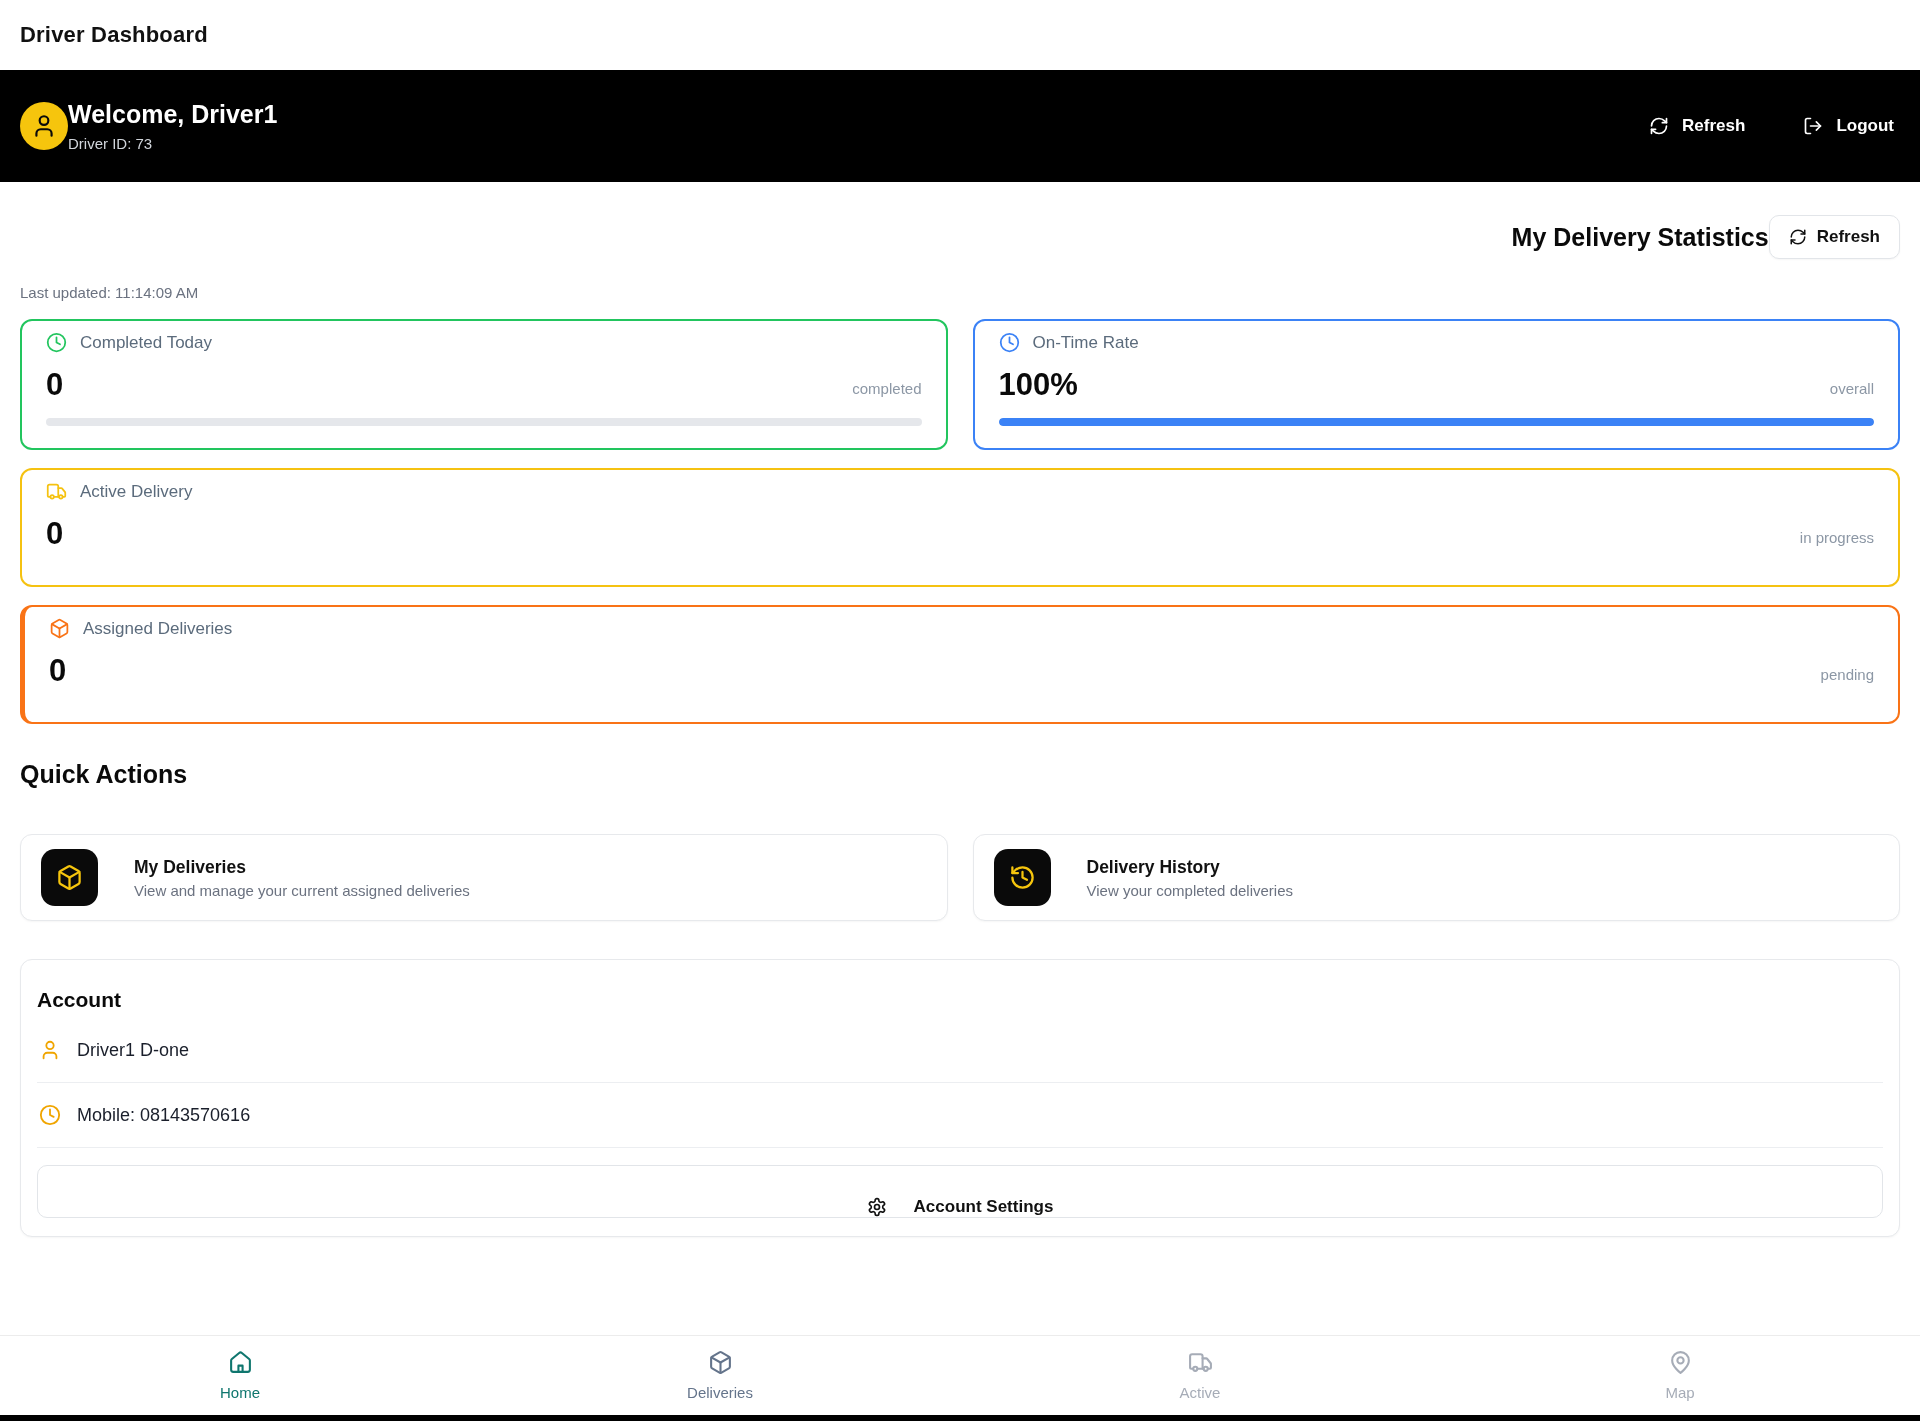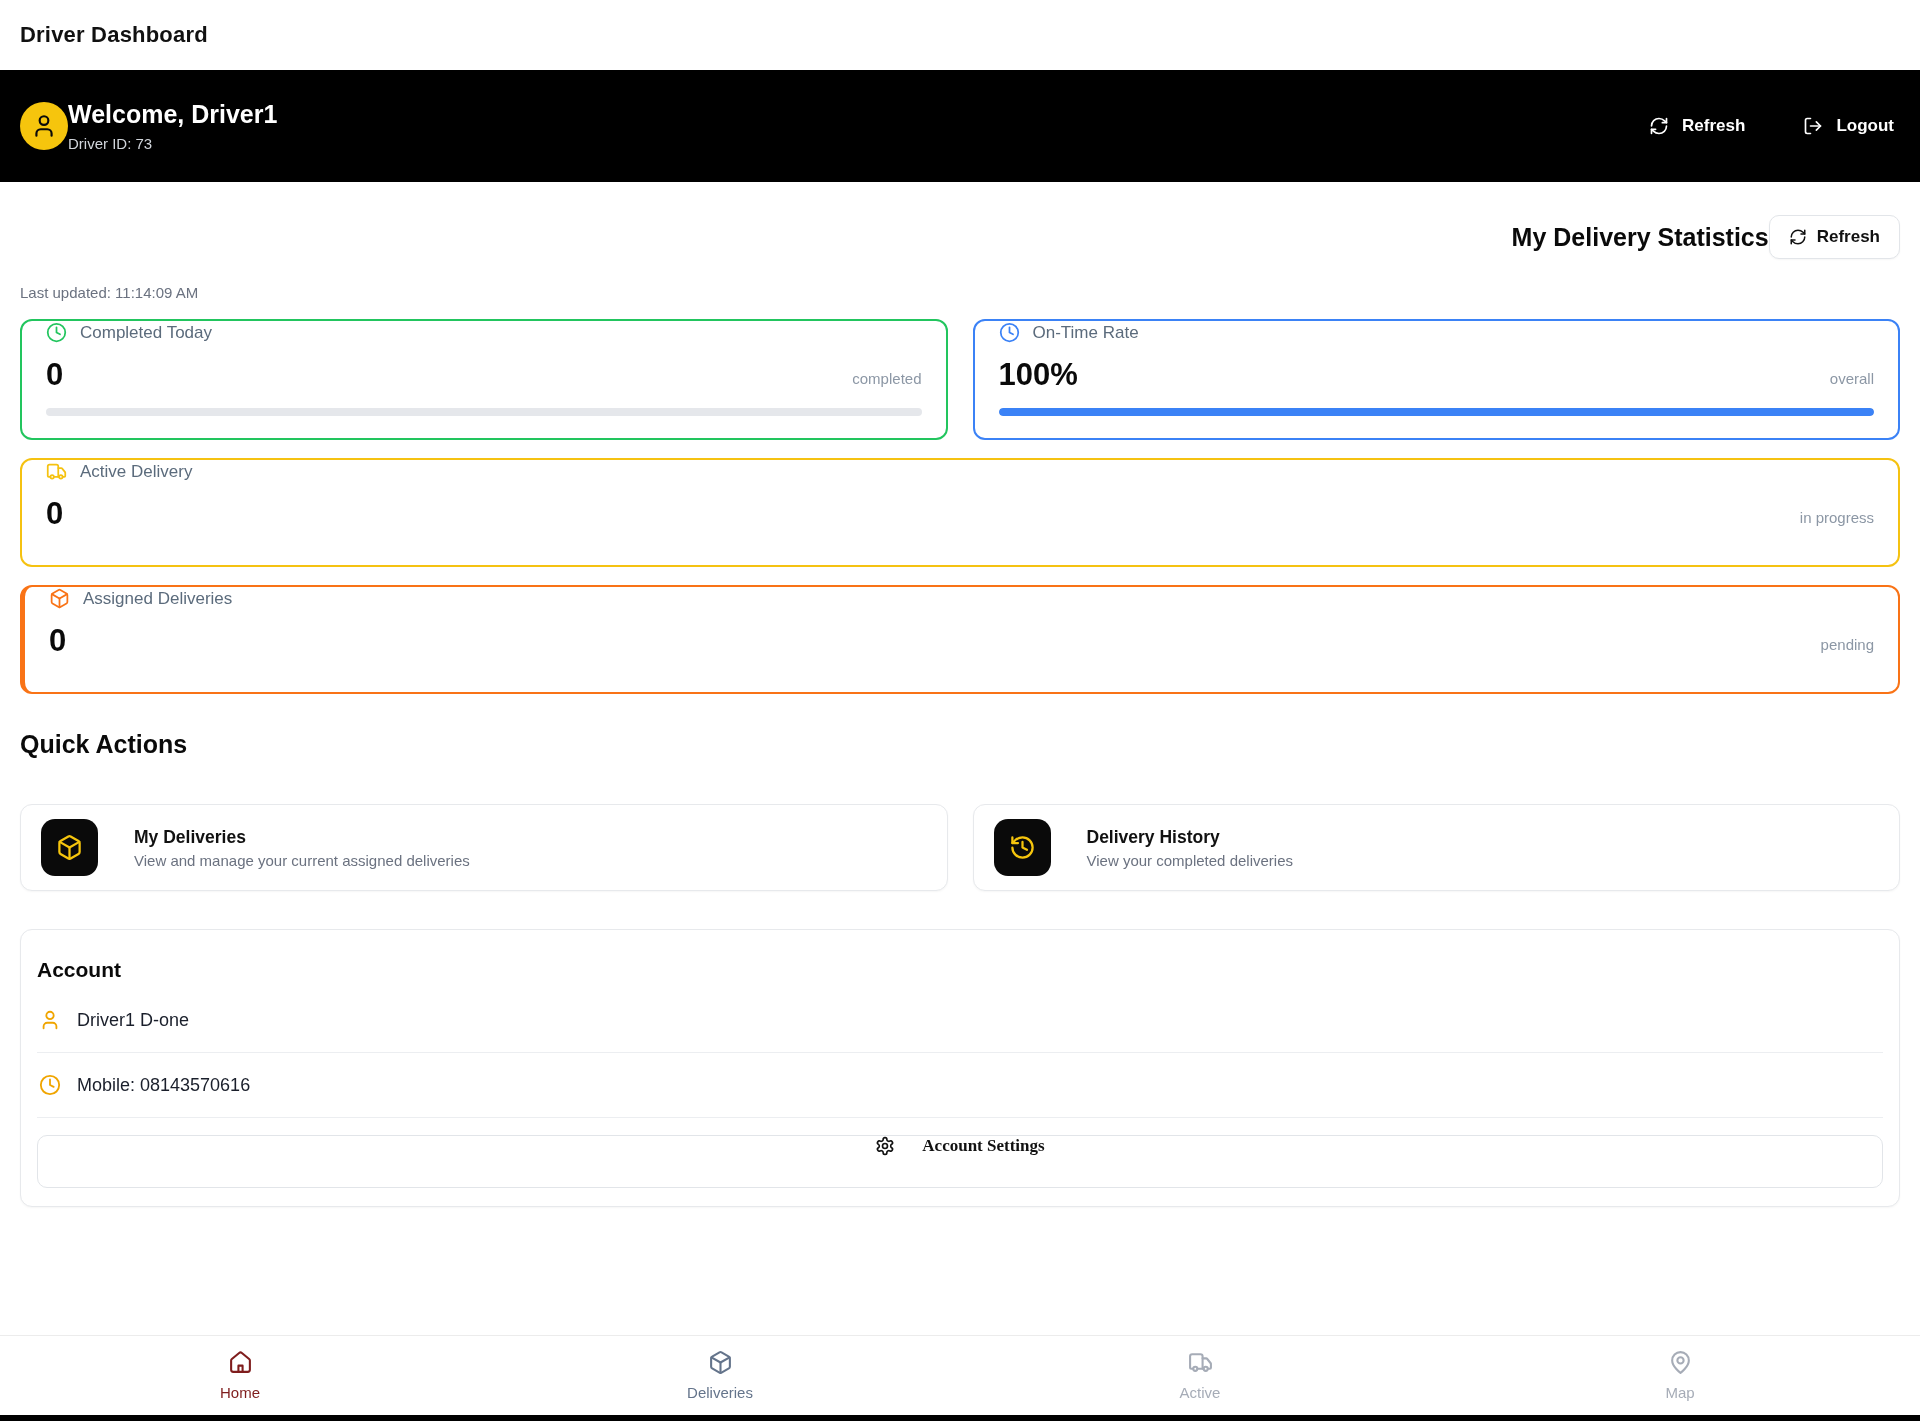--- a/index.html
+++ b/index.html
@@ -40,21 +40,21 @@
   .refresh-btn {
     display:flex; align-items:center; gap:10px; background:#fff;
     border:1px solid #e2e5e9; border-radius:10px; padding:11px 19px;
     font-size:17px; font-weight:600; color:#111; font-family:inherit; cursor:pointer;
     box-shadow:0 1px 2px rgba(0,0,0,.04);
   }
   .last-updated { margin-top:25px; font-size:15px; color:#6b7280; }
 
   .stats-row { display:flex; gap:25px; margin-top:18px; }
   .stat-card {
-    background:#fff; border-radius:12px; padding:1px 24px 22px;
+    background:#fff; border-radius:12px; padding:11px 24px 22px;
     flex:1 1 0; position:relative;
   }
   .stat-card.green  { border:2px solid #22c55e; }
   .stat-card.blue   { border:2px solid #3b82f6; }
   .stat-card.yellow { border:2px solid #f5c211; }
   .stat-card.orange { border:2px solid #f97316; border-left:5px solid #f97316; }
   .stat-card.full { width:100%; flex:none; padding-bottom:36px; }
   .stat-head { display:flex; align-items:center; gap:13px; font-size:17px; color:#5b6b7c; }
   .stat-head .ic { width:21px; height:21px; }
   .green  .stat-head .ic { color:#22c55e; }
@@ -88,35 +88,35 @@
   }
   .account-heading { font-size:21px; font-weight:700; color:#0a0a0a; }
   .account-row {
     display:flex; align-items:center; gap:16px; padding:21px 2px;
     font-size:18px; color:#1a1f2b; border-bottom:1px solid #eceef1;
   }
   .account-row:first-of-type { margin-top:6px; }
   .account-row .ic { width:22px; height:22px; color:#f0a500; flex:0 0 auto; }
   .account-settings-btn {
     margin-top:17px; width:100%; height:53px; background:#fff;
-    border:1px solid #e2e5e9; border-radius:10px; display:flex; align-items:flex-start;
+    border:1px solid #e2e5e9; border-radius:10px; display:flex; align-items:flex-end;
     justify-content:center; gap:27px; font-size:17px; font-weight:700; color:#111;
-    font-family:Liberation Serif, serif; cursor:pointer;
+    font-family:Liberation Sans, sans-serif; cursor:pointer;
   }
 
   
   .bottom-nav {
     position:absolute; left:0; right:0; bottom:6px; height:80px;
     background:#fff; border-top:1px solid #ececec;
     display:flex; align-items:center;
   }
   .nav-item { flex:1 1 0; display:flex; flex-direction:column; align-items:center; gap:9px; cursor:pointer; }
   .nav-item .ic { width:25px; height:25px; }
   .nav-label { font-size:15px; }
-  .nav-item.active { color:#7f1d1d; }
+  .nav-item.active { color:#0f766e; }
   .nav-item.dark-gray { color:#64748b; }
   .nav-item.light-gray { color:#a6acb7; }
   .bottom-strip { position:absolute; left:0; right:0; bottom:0; height:6px; background:#000; }
 </style>
 </head>
 <body>
 
 <div class="title-bar">
   <h1>Driver Dashboard</h1>
 </div>

